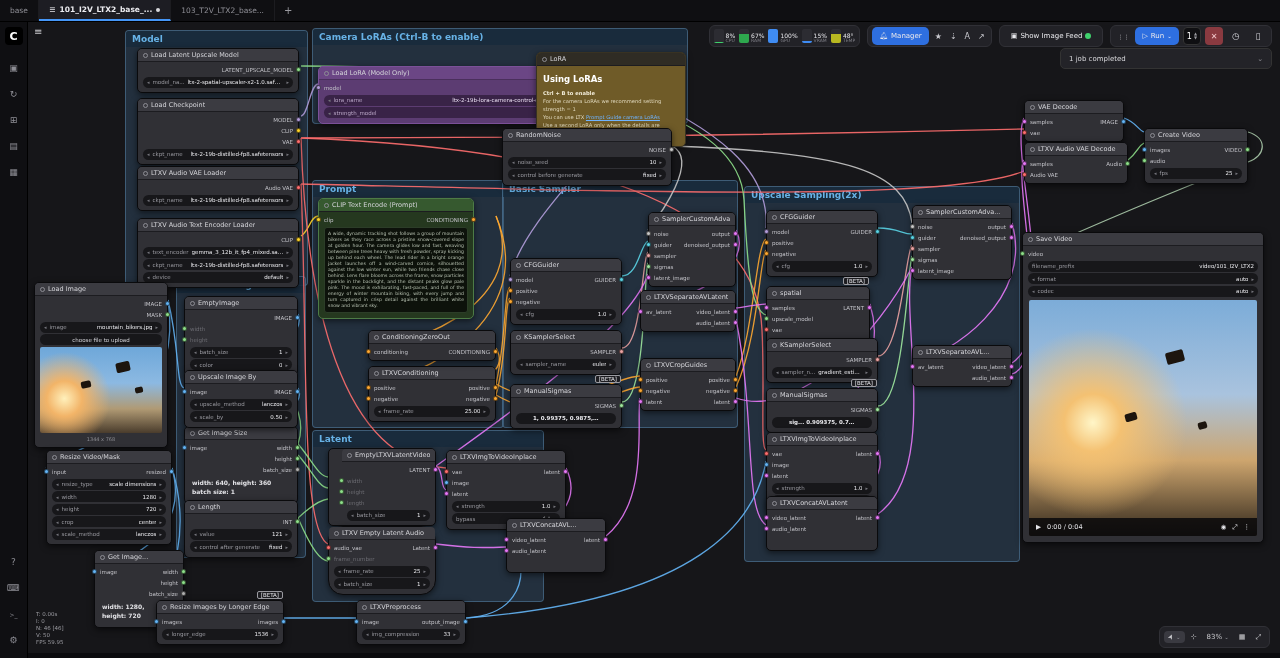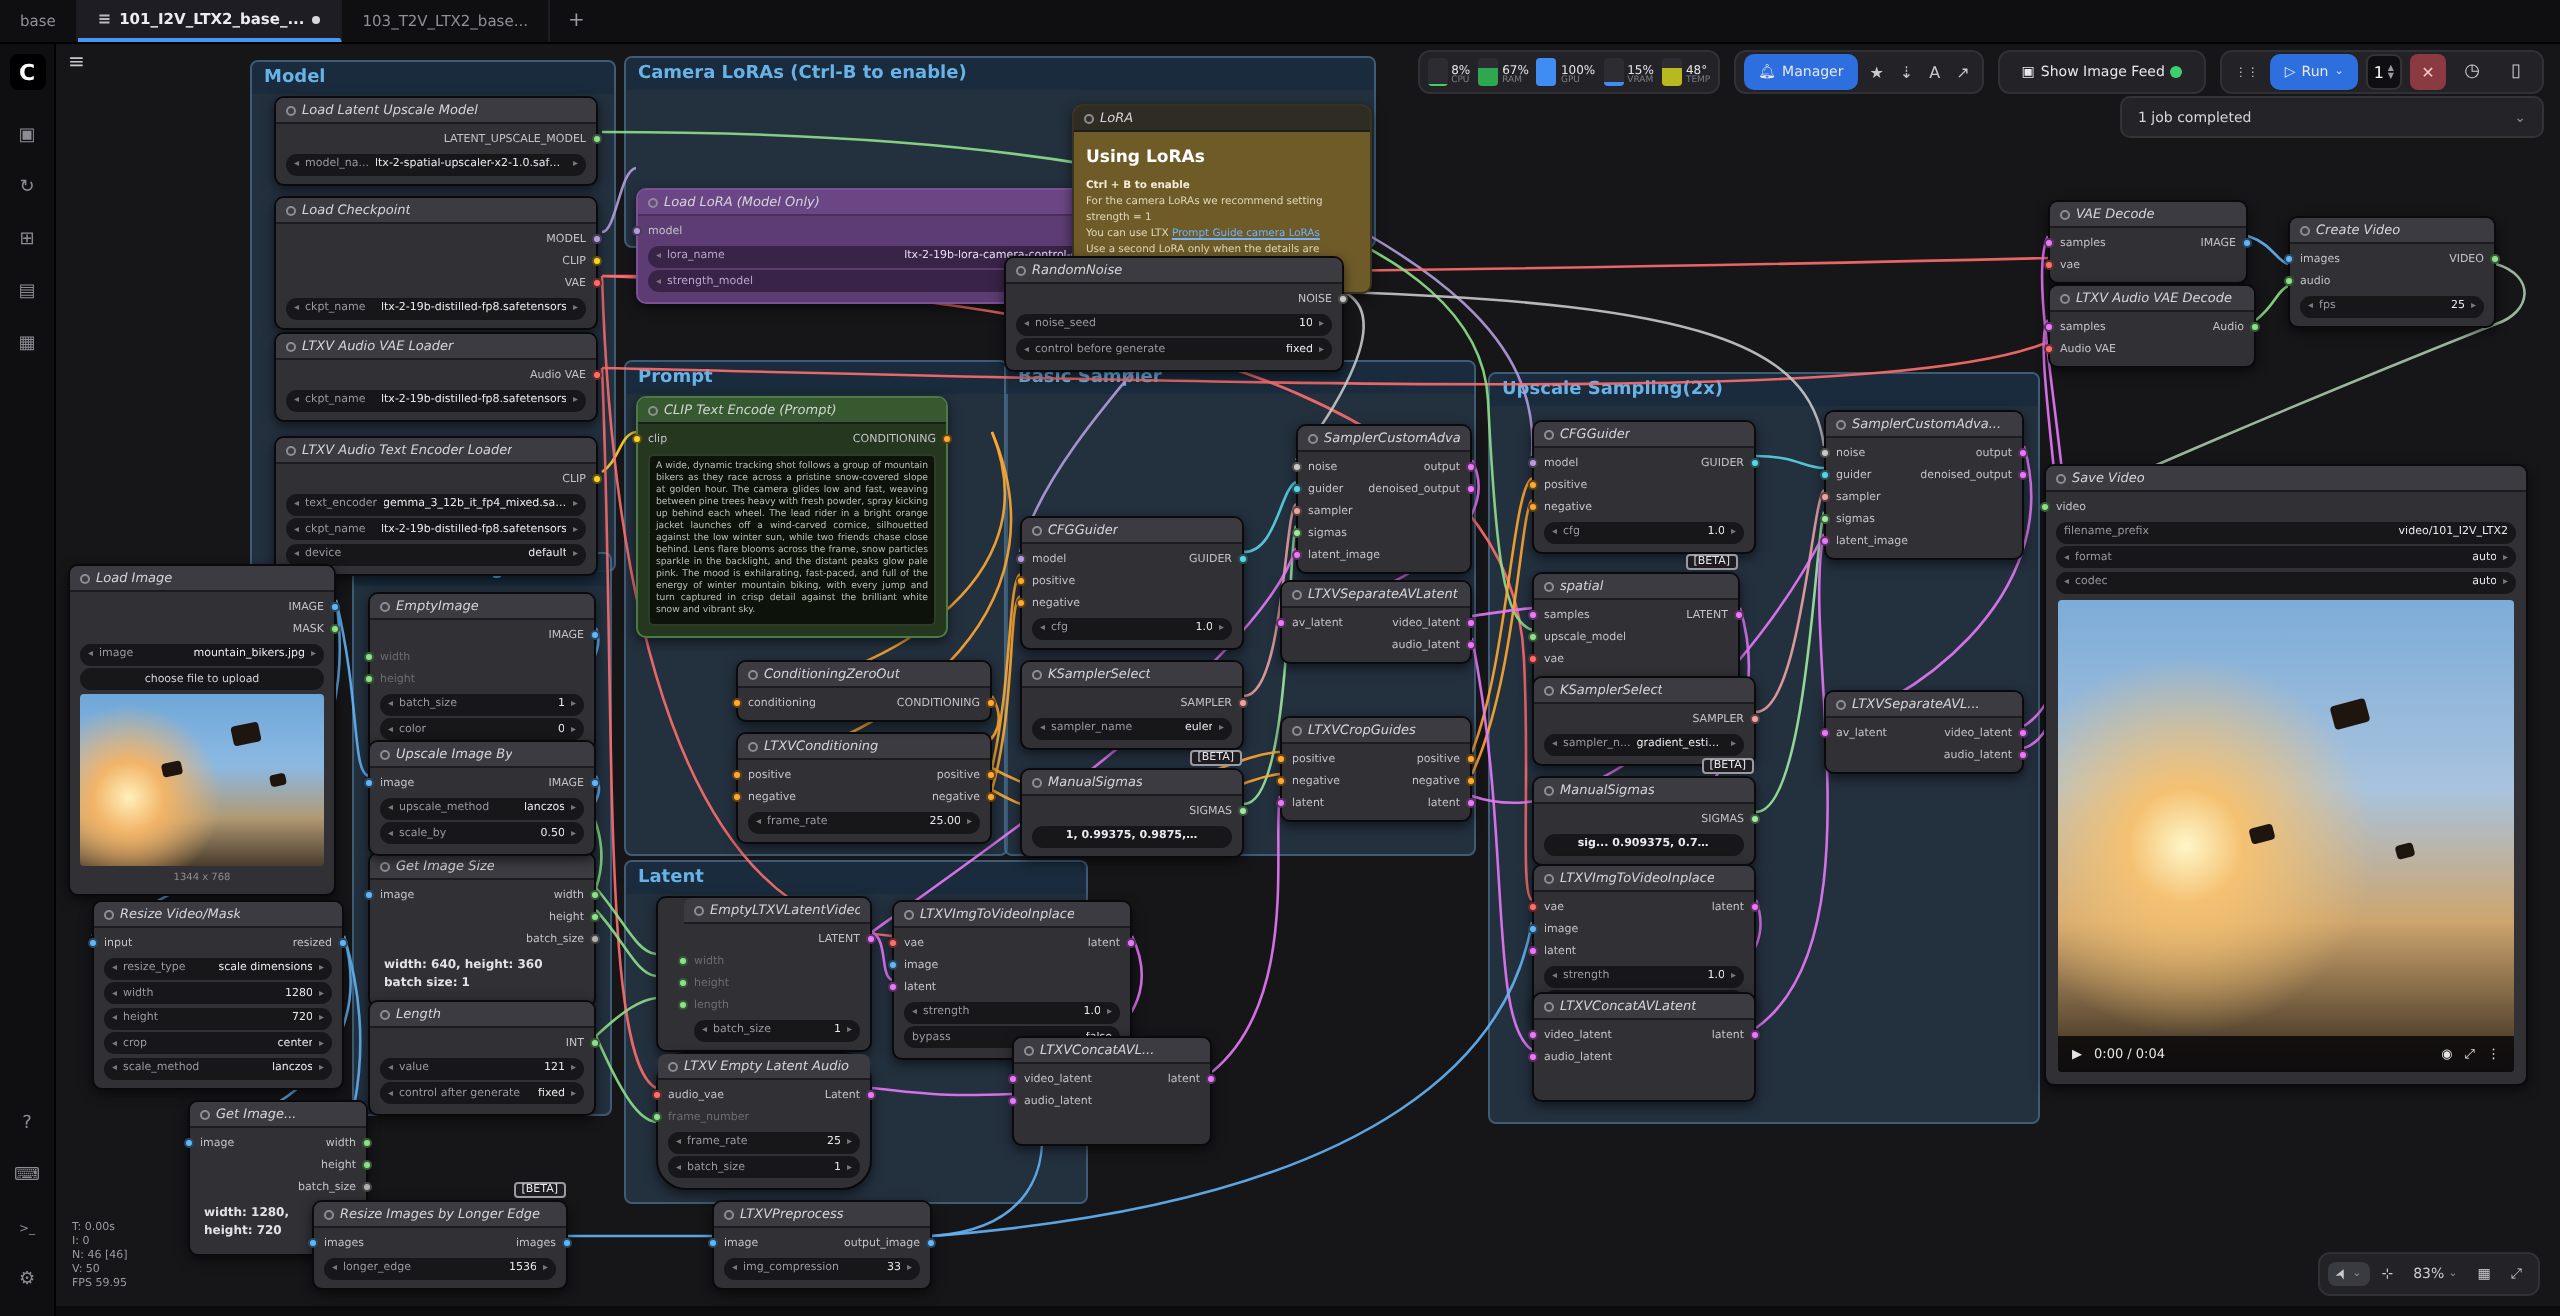--- a/index.html
+++ b/index.html
@@ -55,40 +55,40 @@
   .group{position:absolute;background:rgba(54,88,118,.40);border:1px solid rgba(96,146,188,.45);
          border-radius:4px;z-index:1;}
   .group-title{height:16px;background:rgba(22,42,60,.8);color:#67b2e6;font-size:9px;font-weight:bold;
          line-height:16px;padding:0 6px;border-radius:3px 3px 0 0;white-space:nowrap;overflow:hidden;}
   svg.wires{position:absolute;inset:0;z-index:2;pointer-events:none;}
   .node{position:absolute;background:#303035;border:1px solid #0a0a0c;border-radius:5px;z-index:3;
         box-shadow:0 2px 6px rgba(0,0,0,.55);font-size:6px;}
   .nhead{height:13px;display:flex;align-items:center;gap:3px;padding:0 5px;background:#3b3b41;
          border-radius:4px 4px 0 0;border-bottom:1px solid #1c1c20;}
   .ndot{width:5px;height:5px;border-radius:50%;border:1px solid #8d8d94;flex:none;}
-  .ntitle{font-size:6.5px;color:#d4d4d9;white-space:nowrap;overflow:hidden;font-style:italic;}
+  .ntitle{font-size:6.5px;color:#d4d4d9;white-space:nowrap;overflow:hidden;}
   .nbody{padding:2px 0 3px;}
   .srow{height:11px;display:flex;align-items:center;position:relative;}
   .slot{display:flex;align-items:center;gap:3px;font-size:5.5px;color:#c2c2c8;}
   .slot.l{margin-left:-3px;}
   .slot.r{margin-left:auto;margin-right:-3px;flex-direction:row;}
   .sdot{width:5px;height:5px;border-radius:50%;border:1px solid rgba(0,0,0,.6);flex:none;}
   .muted{color:#6b6b72;}
   .widget{height:11px;margin:1.5px 5px;background:#17171a;border-radius:6px;display:flex;
           align-items:center;padding:0 4px;gap:3px;font-size:5.5px;color:#98989f;overflow:hidden;}
   .wval{margin-left:auto;color:#eaeaee;white-space:nowrap;overflow:hidden;text-overflow:ellipsis;max-width:72%;}
   .arr{color:#77777e;font-size:5px;flex:none;}
   .widget.btn{justify-content:center;color:#d2d2d7;}
   .widget.pillc{justify-content:center;color:#eaeaee;font-weight:bold;}
   .ta{margin:2px 5px;background:#0d120b;border:1px solid #2c3d28;border-radius:3px;padding:3px;
       font-size:4.6px;line-height:1.3;color:#b6c0b0;height:86px;overflow:hidden;text-align:justify;}
   .ninfo{margin:3px 7px;font-size:6px;font-weight:bold;color:#e2e2e6;line-height:1.55;}
   .badge{position:absolute;top:-10px;right:0;background:#1d1d21;border:1px solid #9a9aa0;color:#e8e8ec;
          font-size:5.5px;padding:0 3px;border-radius:2px;z-index:4;}
-  .node.purple{background:#5c3c72;border-color:#7b5098;margin-top:28px;}
+  .node.purple{background:#5c3c72;border-color:#7b5098;}
   .node.purple .nhead{background:#6b4685;border-bottom-color:#4a2f5c;}
   .node.purple .widget{background:rgba(22,10,28,.5);color:#b9a6c6;}
   .node.purple .widget .wval{color:#e8ddf0;}
   .node.green{background:#25381f;border-color:#4d7b46;}
   .node.green .nhead{background:#36592f;}
   .node.note{background:#6f5b28;border-color:#383222;}
   .node.note .nhead{background:#2f2c24;}
   .note-body{padding:3px 6px 5px;font-size:5.2px;color:#e0d8bd;line-height:1.55;}
   .note-h{font-size:8.5px;font-weight:bold;color:#fff;margin:2px 0 3px;}
   .note-b{font-weight:bold;color:#f2ecd8;}
@@ -1176,21 +1176,21 @@
             </span>
           </div>
           <div class="srow">
             <span class="slot l">
               <span class="sdot" style="background: rgb(255, 110, 110);"></span>
               <span>Audio VAE</span>
             </span>
           </div>
         </div>
       </div>
-      <div class="node" style="left: 1144px; top: 108px; width: 104px;">
+      <div class="node" style="left: 1144px; top: 128px; width: 104px;">
         <div class="nhead">
           <span class="ndot"></span>
           <span class="ntitle">Create Video</span>
         </div>
         <div class="nbody">
           <div class="srow">
             <span class="slot l">
               <span class="sdot" style="background: rgb(100, 181, 246);"></span>
               <span>images</span>
             </span>

